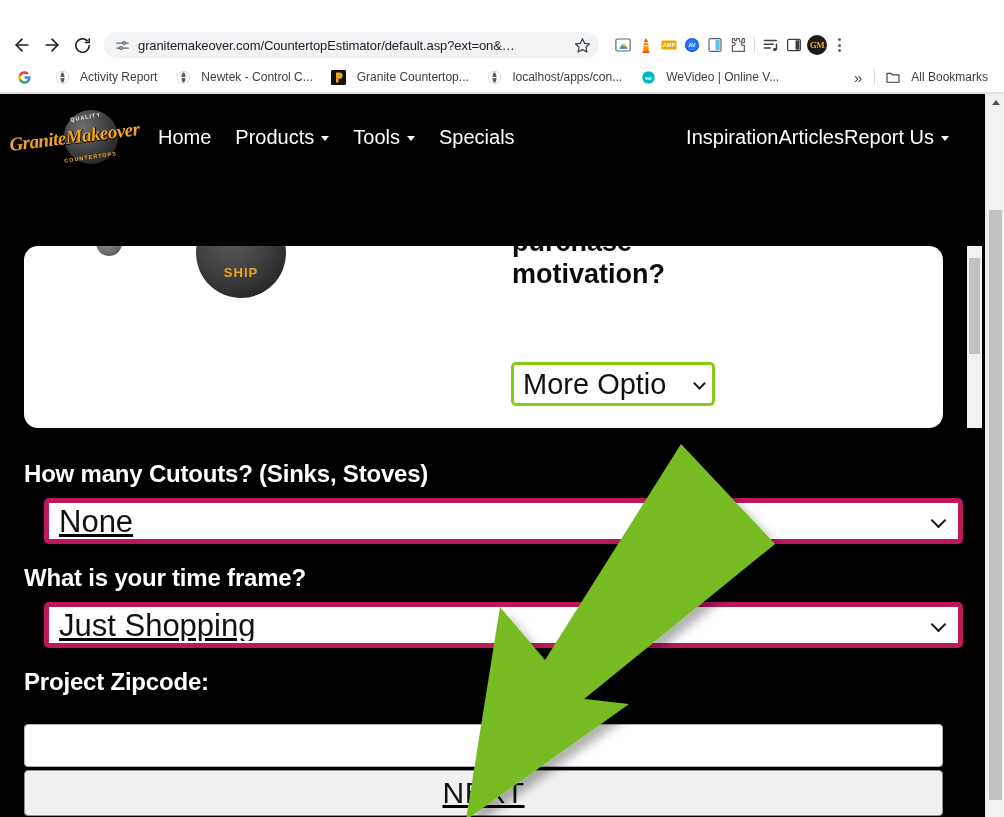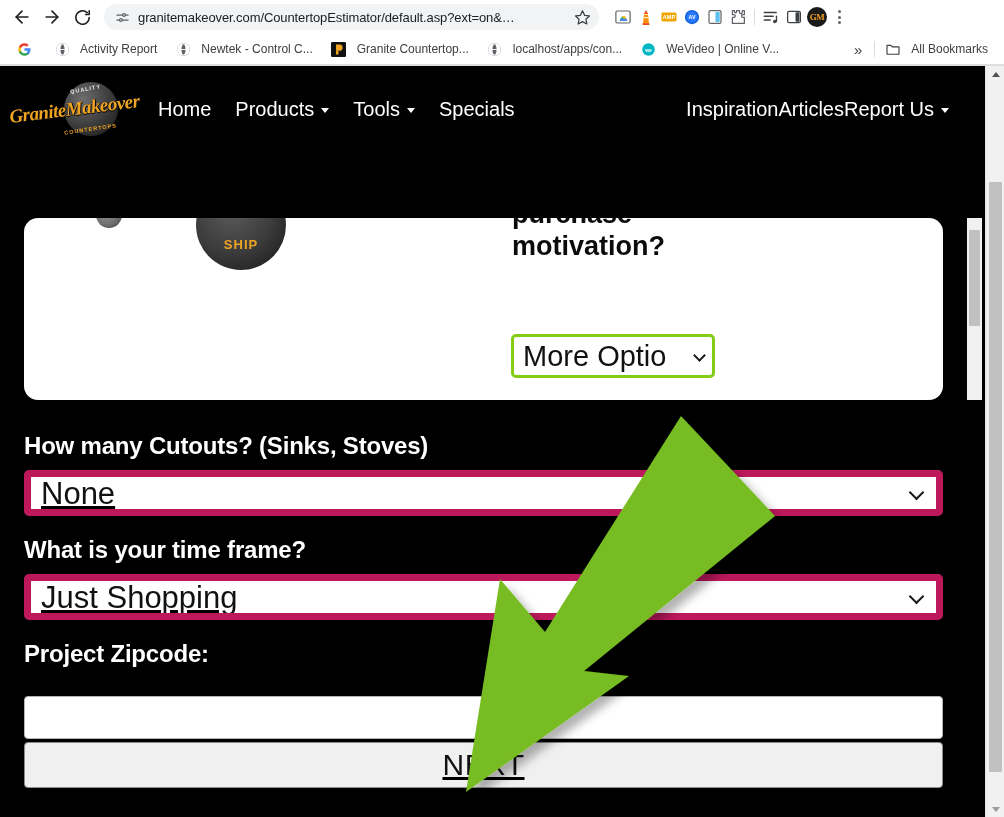--- a/index.html
+++ b/index.html
@@ -18,20 +18,21 @@
     background: #ffffff;
     border-bottom: 1px solid #dadce0;
   }
 
   .toolbar {
     height: 34px;
     display: flex;
     align-items: center;
     padding: 0 8px;
     gap: 2px;
+    margin-top: 28px;
   }
 
   .nav-btn {
     width: 28px;
     height: 28px;
     display: flex;
     align-items: center;
     justify-content: center;
     border-radius: 50%;
     flex: 0 0 auto;
@@ -350,28 +351,29 @@
     margin-bottom: 10px;
     letter-spacing: -0.2px;
   }
   .field-label.first { margin-top: 32px; }
 
   .sel-box {
     position: relative;
     width: 919px;
     height: 46px;
     background: #ffffff;
-    border: 7px solid #be185d;
+    border: 5px solid #be185d;
     border-radius: 5px;
     display: flex;
     align-items: center;
     padding: 0 12px 0 10px;
     font-size: 31px;
     color: #111111;
     overflow: hidden;
+    margin-left: 20px;
   }
   .sel-box .sel-val {
     flex: 1 1 auto;
     white-space: nowrap;
     overflow: hidden;
     line-height: 1;
   }
   .sel-box .chev2 {
     flex: 0 0 auto;
     width: 14px; height: 14px;

